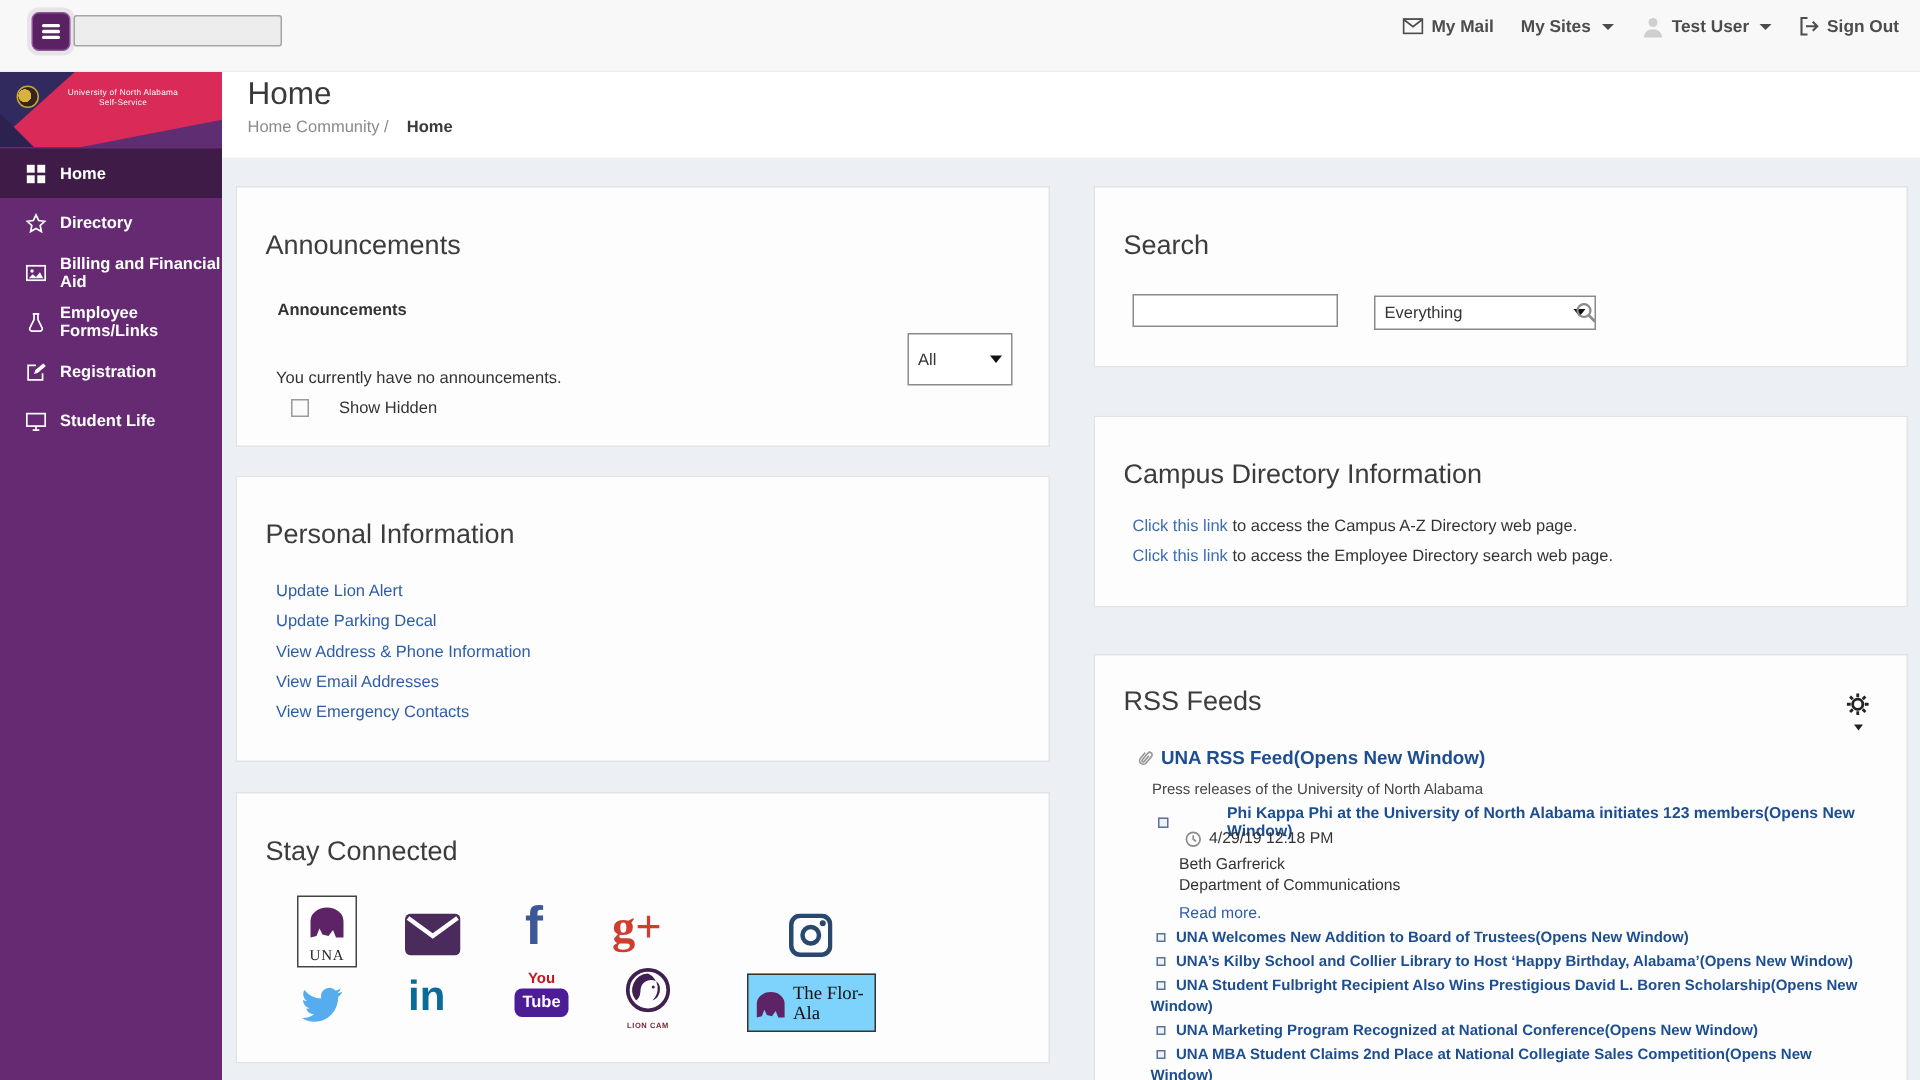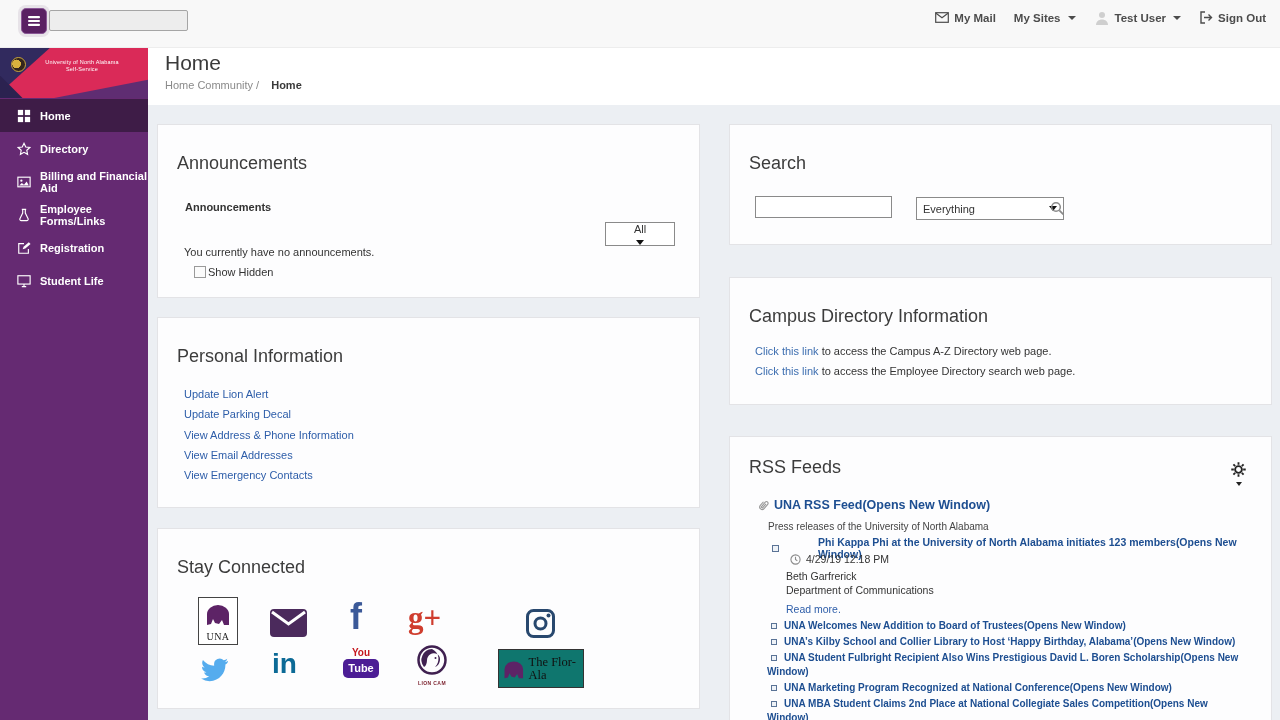--- a/index.html
+++ b/index.html
@@ -54,23 +54,23 @@
   .card { position:absolute; width:543px; background:#fdfdfe; border:1px solid #e3e3e6; }
   .card-title { position:absolute; left:19px; top:28px; font-size:18px; color:#3c3c3c; }
 
   
   #card-announcements { left:9px; top:19px; height:174px; }
   .ann-sub { position:absolute; left:27px; top:76px; font-size:11px; font-weight:bold; color:#333; }
   .select-box { position:absolute; background:#fff; border:1px solid #8a8a8a; font-size:11px;
     color:#333; display:flex; align-items:center; padding:0 6px; cursor:pointer; justify-content:space-between; }
   .sel-caret { width:0; height:0; border-left:4px solid transparent; border-right:4px solid transparent;
     border-top:5px solid #111; }
-  #ann-filter { right:24px; top:97px; width:70px; height:24px;flex-direction:column; }
+  #ann-filter { right:24px; top:97px; width:70px; height:35px; }
   .ann-empty { position:absolute; left:26px; top:121px; font-size:11px; color:#333; }
-  .ann-hidden { position:absolute; left:26px; top:141px; display:flex; align-items:center; gap:2px;
+  .ann-hidden { position:absolute; left:26px; top:141px; display:flex; align-items:center; gap:20px;
     font-size:11px; color:#333;padding-left:10px; }
   .checkbox { width:12px; height:12px; border:1px solid #9a9a9a; background:#fbfbfb; cursor:pointer; }
 
   
   #card-personal { left:9px; top:212px; height:191px; }
   .pi-links { position:absolute; left:26px; top:70px; }
   .pi-links a { display:block; font-size:11px; color:#2d5da9; text-decoration:none;
     margin-bottom:8.3px; cursor:pointer; }
 
   
@@ -85,21 +85,21 @@
     font-family:"Liberation Serif", serif; line-height:34px; }
   .ig { left:368px; top:80px; }
   .tw { left:42px; top:128px; }
   .li { left:114px; top:120px; font-size:28px; font-weight:bold; color:#0c6a96; line-height:30px; }
   .yt { left:185px; top:119px; width:36px; text-align:center; }
   .yt-you { font-size:10px; font-weight:bold; color:#c5171e; line-height:10px; }
   .yt-tube { margin-top:1px; background:#4c1d95; border-radius:5px; color:#fff; font-size:11px;
     font-weight:bold; height:19px; line-height:19px; }
   .lioncam { left:252px; top:116px; width:44px; text-align:center; }
   .lioncam-text { font-size:5px; font-weight:bold; color:#7a1f2b; letter-spacing:.4px; margin-top:1px; }
-  .florala { left:340px; top:120px; width:86px; height:39px; background:#0f766e; border:1px solid #333;
+  .florala { left:340px; top:120px; width:86px; height:39px; background:#7dd3fc; border:1px solid #333;
     display:flex; align-items:center; padding:2px 3px; gap:3px; }
   .florala-text { font-family:"Liberation Serif", serif; font-size:12.5px; color:#111; line-height:13px; }
 
   
   #card-search { left:581px; top:19px; height:121px; }
   .search-input { position:absolute; left:25px; top:71px; width:137px; height:22px;
     background:#fff; border:1px solid #8a8a8a; font-size:11px; padding:0 5px; }
   #search-scope { left:166px; top:72px; width:148px; height:23px;margin-left:20px; }
   .mag { position:absolute; left:320px; top:76px; cursor:pointer; }
 

